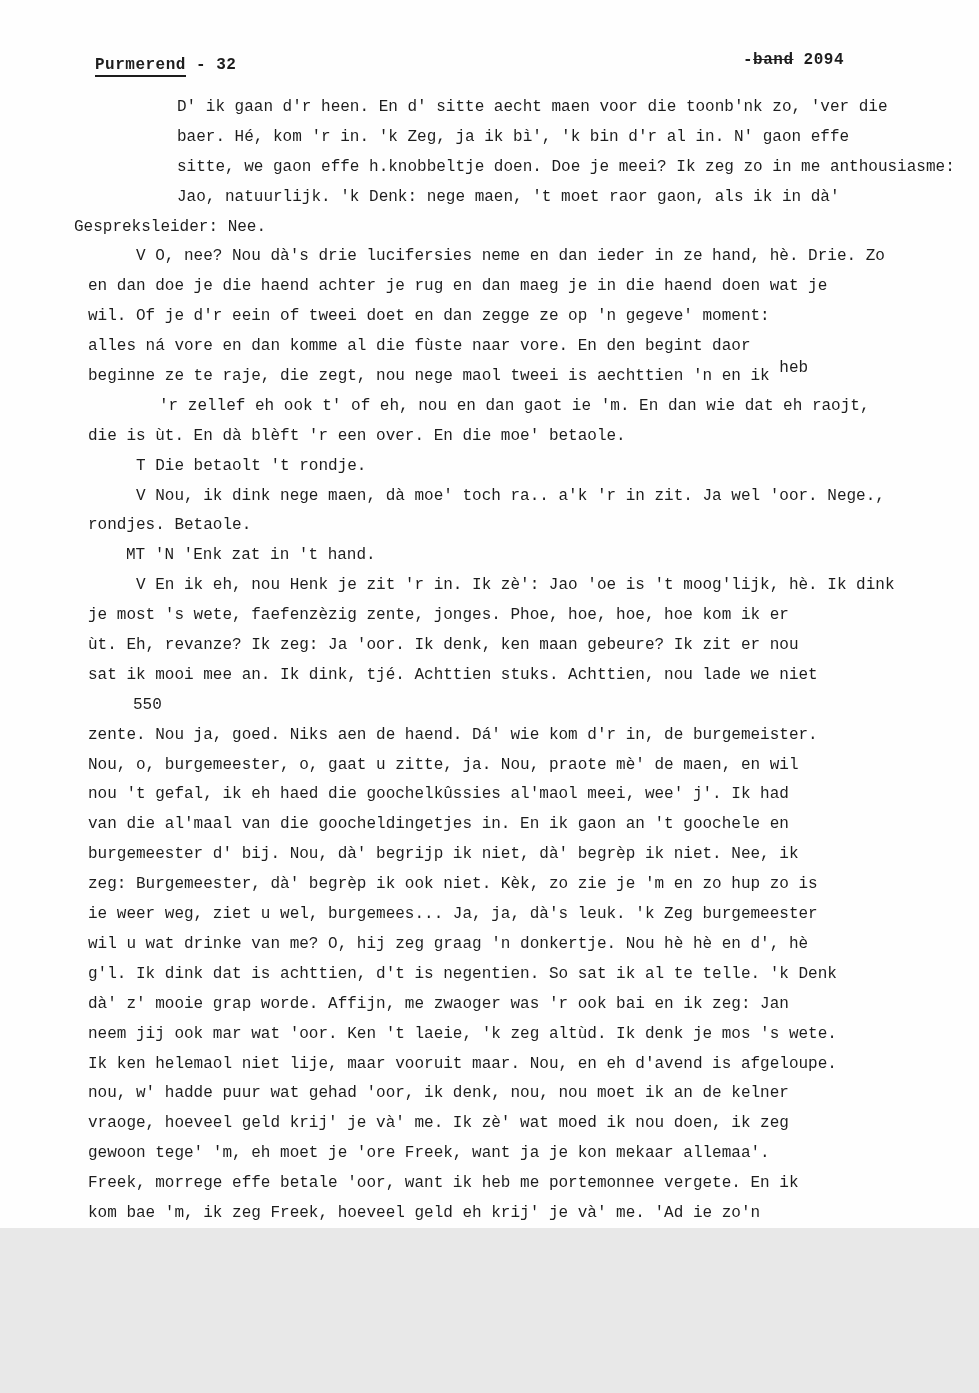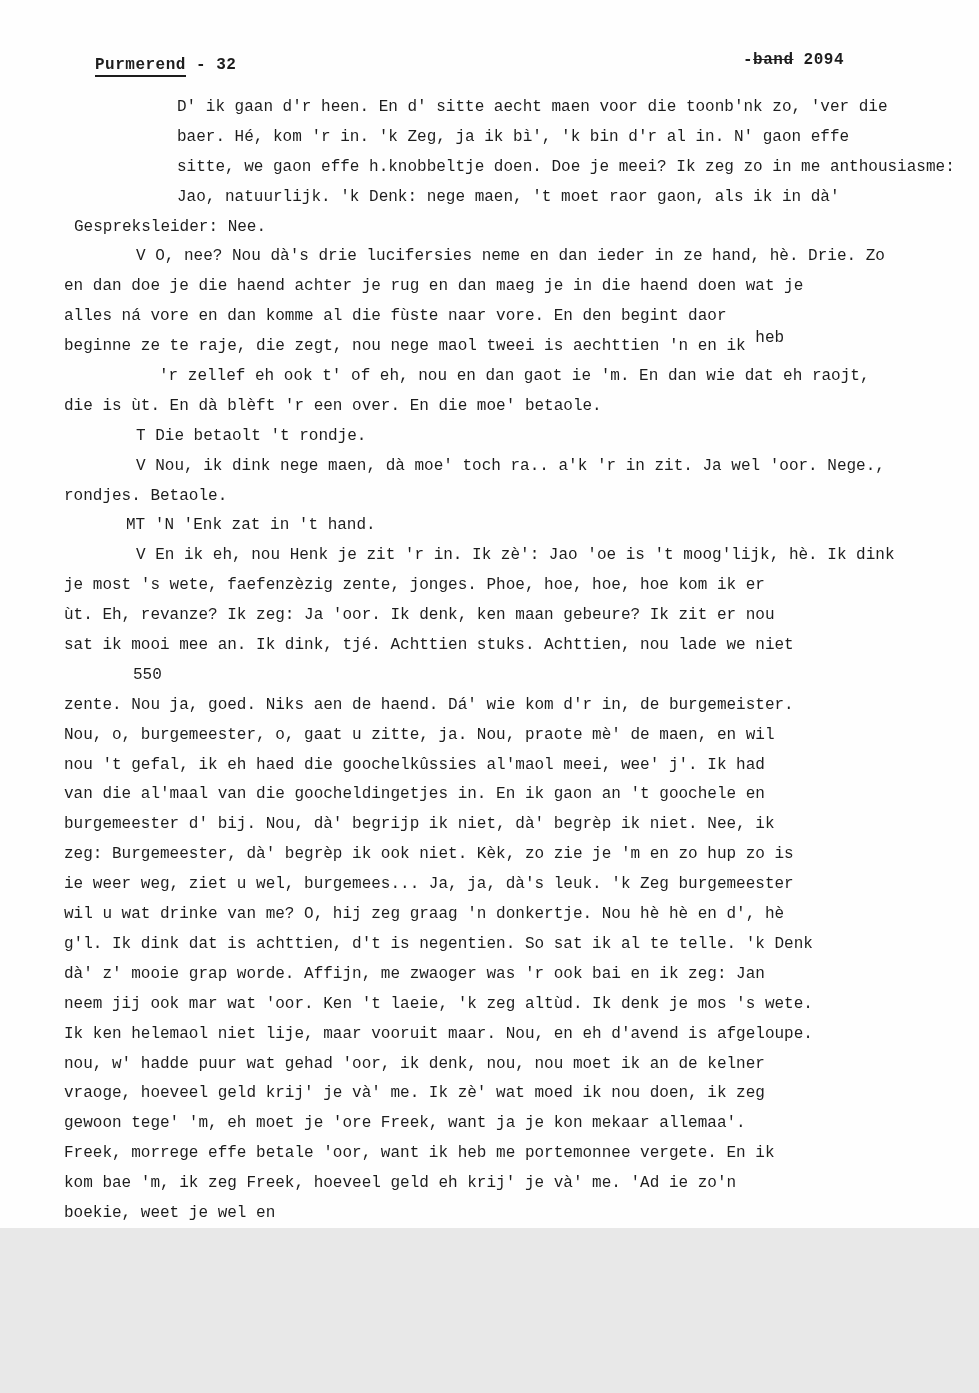--- a/index.html
+++ b/index.html
@@ -25,21 +25,21 @@
   }
   .hdr-right .struck{text-decoration:line-through;}
   
   .transcript{position:absolute;top:93px;left:0;right:0;}
   .ln{
     position:relative;
     height:29.9px;line-height:29.9px;
     white-space:pre;
   }
   .ln-p{padding-left:149px;margin-left:28px;}   
-  .ln-t{padding-left:64px;}   
+  .ln-t{padding-left:88px;}   
   .ln-q{padding-left:159px;}   
   .ln-s{padding-left:136px;}   
   .ln-g{padding-left:74px;}   
   .ln-m{padding-left:126px;}   
   .ln-num{
     position:absolute;left:95px;top:0;margin-left:38px;
   }
   .sup{position:relative;top:-8px;}
 </style>
 </head>
@@ -52,20 +52,21 @@
   <div class="hdr-right"><span>-</span><span class="struck">band</span><span> 2094</span></div>
 
   <div class="transcript">
       <div class="ln ln-p"><span>D' ik gaan d'r heen. En d' sitte aecht maen voor die toonb'nk zo, 'ver die</span></div>
       <div class="ln ln-p"><span>baer. Hé, kom 'r in. 'k Zeg, ja ik bì', 'k bin d'r al in. N' gaon effe</span></div>
       <div class="ln ln-p"><span>sitte, we gaon effe h.knobbeltje doen. Doe je meei? Ik zeg zo in me anthousiasme:</span></div>
       <div class="ln ln-p"><span>Jao, natuurlijk. 'k Denk: nege maen, 't moet raor gaon, als ik in dà'</span></div>
       <div class="ln ln-g"><span>Gespreksleider: Nee.</span></div>
       <div class="ln ln-s"><span>V O, nee? Nou dà's drie lucifersies neme en dan ieder in ze hand, hè. Drie. Zo</span></div>
       <div class="ln ln-t"><span>en dan doe je die haend achter je rug en dan maeg je in die haend doen wat je</span></div>
+      <div class="ln ln-t"><span>wil. Of je d'r eein of tweei doet en dan zegge ze op 'n gegeve' moment:</span></div>
       <div class="ln ln-t"><span>alles ná vore en dan komme al die fùste naar vore. En den begint daor</span></div>
       <div class="ln ln-t"><span>beginne ze te raje, die zegt, nou nege maol tweei is aechttien 'n en ik </span><span class="sup">heb</span></div>
       <div class="ln ln-q"><span>'r zellef eh ook t' of eh, nou en dan gaot ie 'm. En dan wie dat eh raojt,</span></div>
       <div class="ln ln-t"><span>die is ùt. En dà blèft 'r een over. En die moe' betaole.</span></div>
       <div class="ln ln-s"><span>T Die betaolt 't rondje.</span></div>
       <div class="ln ln-s"><span>V Nou, ik dink nege maen, dà moe' toch ra.. a'k 'r in zit. Ja wel 'oor. Nege.,</span></div>
       <div class="ln ln-t"><span>rondjes. Betaole.</span></div>
       <div class="ln ln-m"><span>MT 'N 'Enk zat in 't hand.</span></div>
       <div class="ln ln-s"><span>V En ik eh, nou Henk je zit 'r in. Ik zè': Jao 'oe is 't moog'lijk, hè. Ik dink</span></div>
       <div class="ln ln-t"><span>je most 's wete, faefenzèzig zente, jonges. Phoe, hoe, hoe, hoe kom ik er</span></div>

